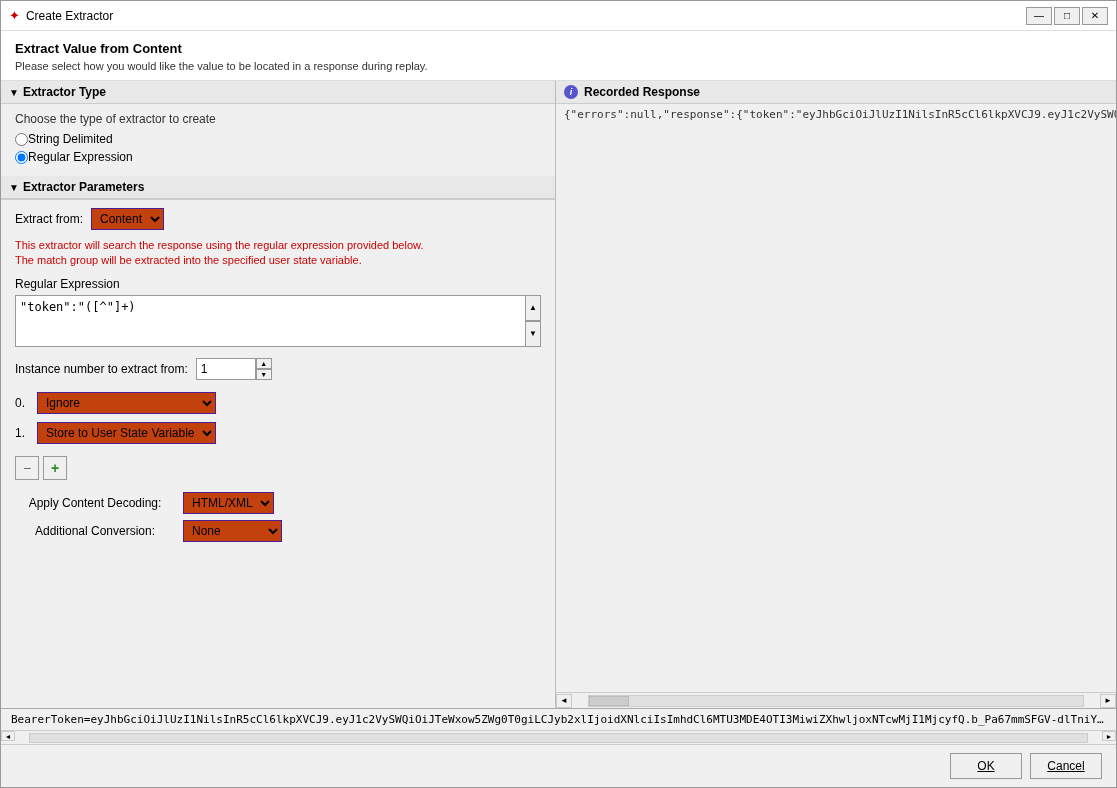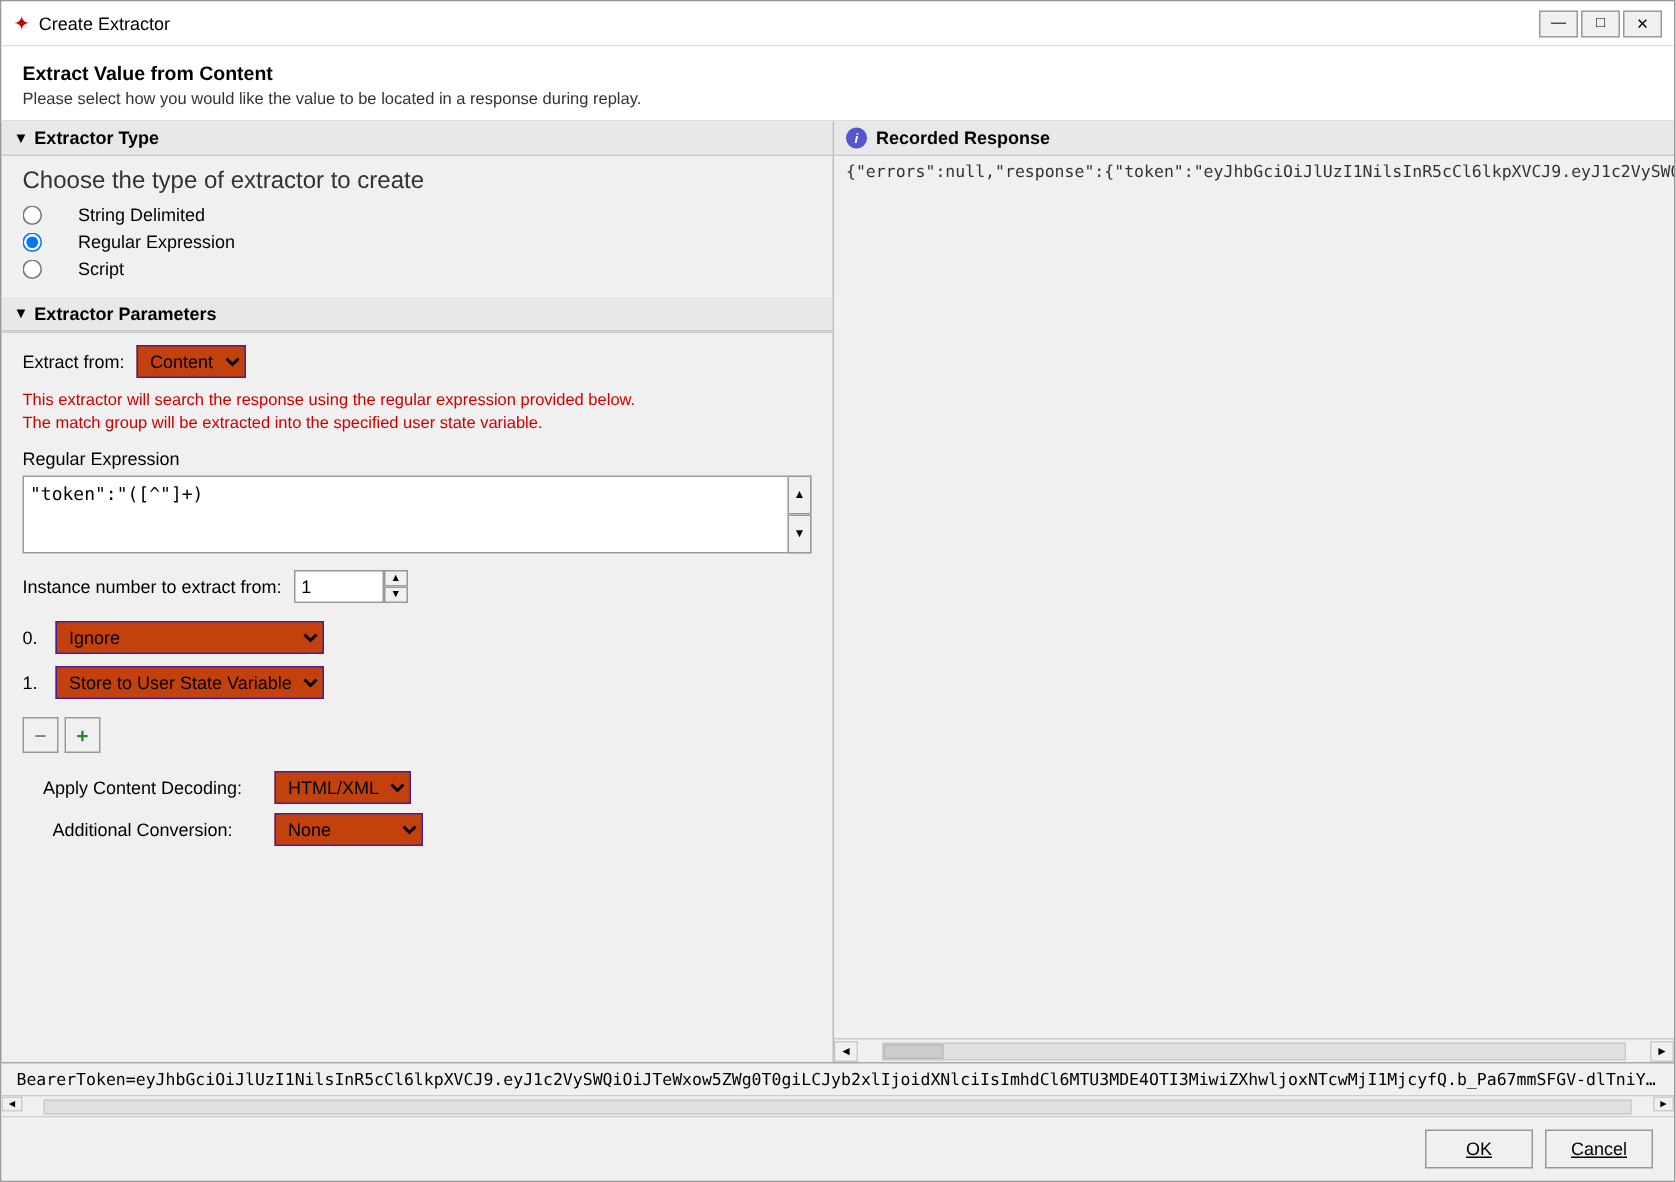--- a/index.html
+++ b/index.html
@@ -104,35 +104,35 @@
     }
     .collapse-arrow {
       font-size: 10px;
     }
 
     .section-body {
       padding: 8px 14px;
     }
 
     .section-label {
-      font-size: 16px;
+      font-size: 12px;
       color: #333;
       margin-bottom: 6px;
     }
 
     .radio-group {
       display: flex;
       flex-direction: column;
       gap: 4px;
       margin-bottom: 4px;
     }
     .radio-item {
       display: flex;
       align-items: center;
-      gap: 24px;
+      gap: 0;
       font-size: 12px;
     }
     .radio-item input[type="radio"] {
       margin: 0;
     }
 
     .extractor-params-section {
       padding: 8px 14px;
       border-top: 1px solid #ccc;
     }
@@ -447,24 +447,20 @@
         <div class="section-body">
           <div class="section-label">Choose the type of extractor to create</div>
           <div class="radio-group">
             <label class="radio-item">
               <input type="radio" name="extractor-type" style="">
               <span>String Delimited</span>
             </label>
             <label class="radio-item">
               <input type="radio" name="extractor-type" checked="" style="">
               <span>Regular Expression</span>
-            </label>
-            <label class="radio-item">
-              <input type="radio" name="extractor-type" style="">
-              <span>Script</span>
             </label>
           </div>
         </div>
       </div>
 
       <div>
         <div class="section-header">
           <span class="collapse-arrow">▼</span>
           <span>Extractor Parameters</span>
         </div>

